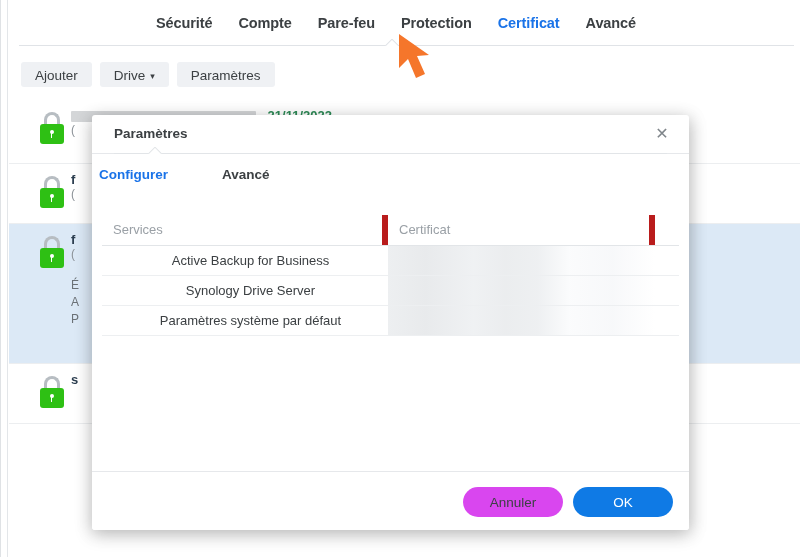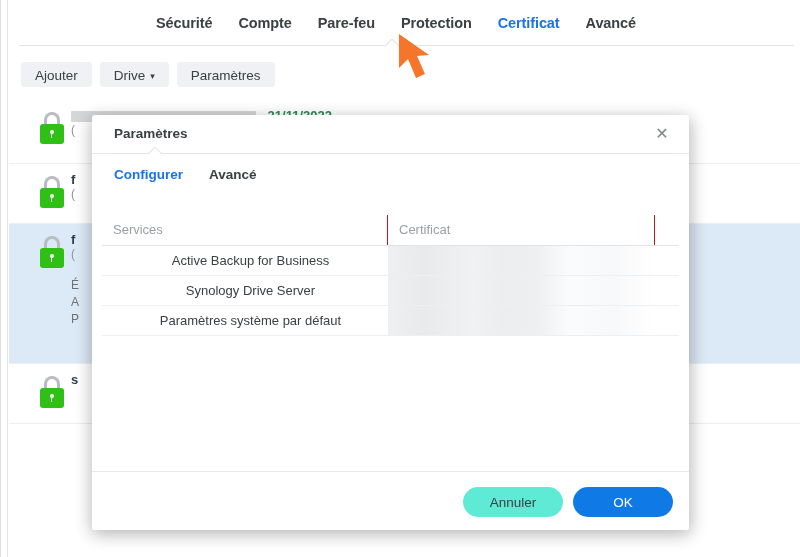--- a/index.html
+++ b/index.html
@@ -221,23 +221,24 @@
     font-size: 16px;
     color: #80868b;
     cursor: pointer;
     font-family: "Liberation Sans", sans-serif;
   }
 
   
   #dlg-tabs {
     position: relative;
     height: 40px;
-    padding-left: 22px;
+    padding-left: 7px;
     display: flex;
     align-items: center;
+    gap: 28px;
   }
   .dlg-tab {
     font-size: 13.5px;
     font-weight: bold;
     color: #3c4043;
     margin-right: 26px;
     cursor: pointer;
   }
   .dlg-tab.active { color: #1a73e8; }
   #dlg-tab-underline {
@@ -273,21 +274,21 @@
     display: flex;
     height: 30px;
     border-bottom: 1px solid #e2e5e8;
   }
   .tbl-head .th {
     font-size: 13px;
     color: #9aa0a6;
     padding-left: 11px;
     line-height: 30px;
     box-sizing: border-box;
-    border-right: 1px solid #b91c1c;
+    border-right: 6px solid #b91c1c;
     overflow: hidden;
     white-space: nowrap;
   }
   .th.c1 { width: 286px; }
   .th.c2 { width: 267px; }
   .th.c3 { width: 24px; border-right: none; }
 
   .tbl-row {
     display: flex;
     height: 29px;
@@ -383,21 +384,21 @@
     height: 30px;
     border: none;
     border-radius: 15px;
     font-size: 13.5px;
     font-family: "Liberation Sans", sans-serif;
     cursor: pointer;
   }
   #btn-annuler {
     right: 126px;
     width: 100px;
-    background: #5eead4;
+    background: #d946ef;
     color: #3c4043;
   }
   #btn-ok {
     right: 16px;
     width: 100px;
     background: #0f7ae5;
     color: #ffffff;
   }
 
   

